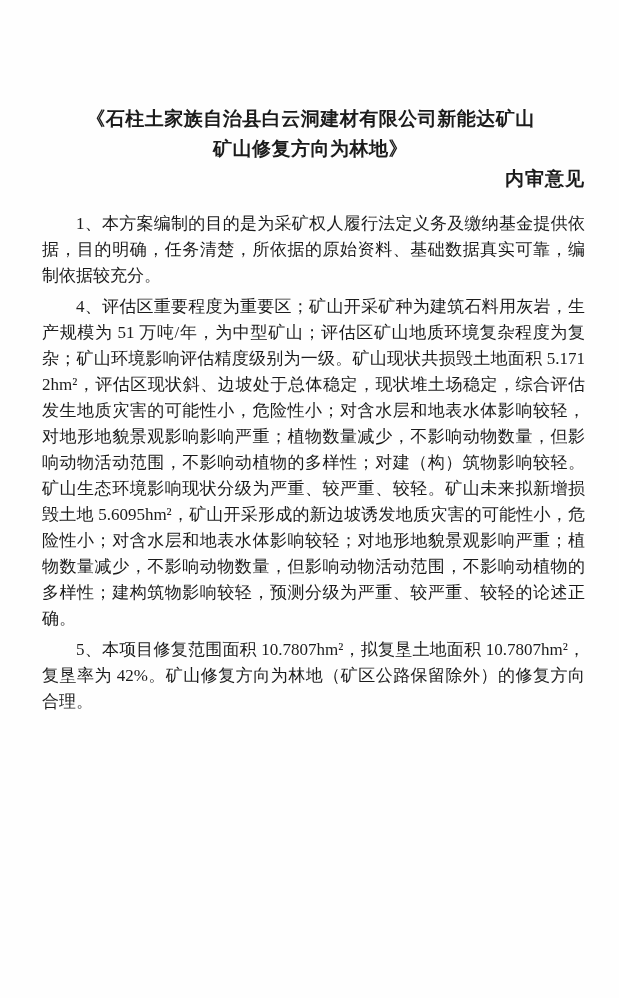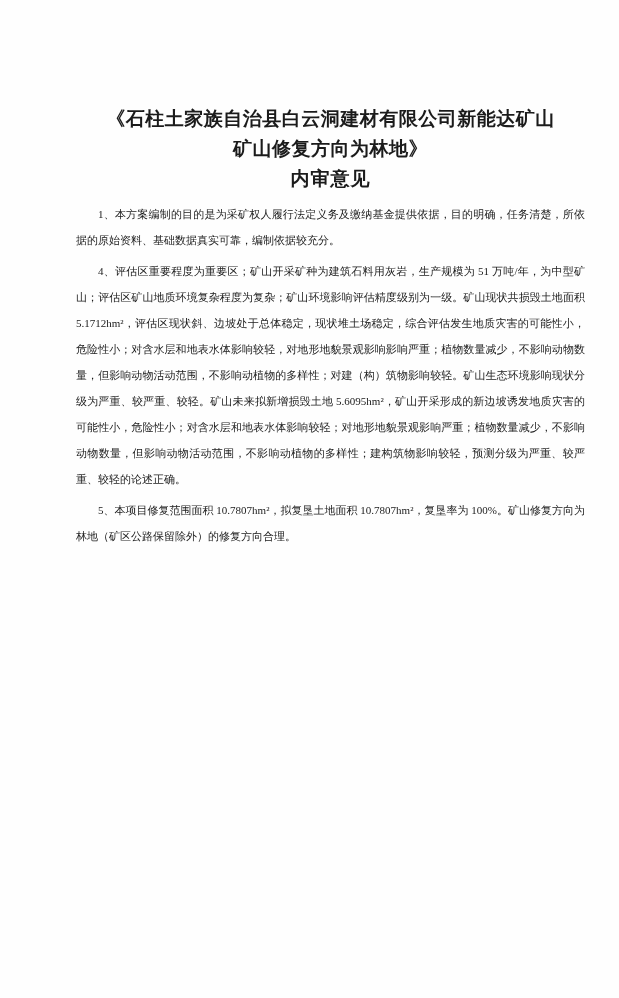--- a/index.html
+++ b/index.html
@@ -10,60 +10,59 @@
   .page {
     position: relative;
     width: 619px;
     height: 998px;
     margin: 0 auto;
     background: #fefefe;
     overflow: hidden;
     color: #1b1b1b;
     font-family: "Liberation Serif", "DejaVu Serif", serif;
     box-sizing: border-box;
-    padding-left: 40px;
   }
   .content {
     padding: 104px 34px 0 36px;
     box-sizing: border-box;
   }
   .doc-title {
     margin: 0;
     text-align: center;
     font-family: "Liberation Sans", "DejaVu Sans", sans-serif;
     font-weight: 700;
     font-size: 19px;
     line-height: 30px;
     letter-spacing: 0.5px;
   }
   .doc-heading {
-    margin: 0 0 7px 0;
-    text-align: center;
+    margin: 0 0 17px 0;
+    text-align: right;
     font-family: "Liberation Sans", "DejaVu Sans", sans-serif;
     font-weight: 700;
     font-size: 19px;
     line-height: 30px;
     letter-spacing: 1px;
   }
   .body-para {
-    margin: 0 0 5px 0;
-    font-size: 11px;
+    margin: 0 0 5px 6px;
+    font-size: 17px;
     line-height: 26px;
     text-align: justify;
     text-indent: 2em;
     word-break: break-all;
   }
 </style>
 </head>
 <body>
 
 <div class="page">
   <div class="content">
     <h1 class="doc-title">
       <span>《石柱土家族自治县白云洞建材有限公司新能达矿山</span><br>
       <span>矿山修复方向为林地》</span>
     </h1>
     <h2 class="doc-heading">内审意见</h2>
     <p class="body-para">1、本方案编制的目的是为采矿权人履行法定义务及缴纳基金提供依据，目的明确，任务清楚，所依据的原始资料、基础数据真实可靠，编制依据较充分。</p>
     <p class="body-para">4、评估区重要程度为重要区；矿山开采矿种为建筑石料用灰岩，生产规模为 51 万吨/年，为中型矿山；评估区矿山地质环境复杂程度为复杂；矿山环境影响评估精度级别为一级。矿山现状共损毁土地面积 5.1712hm²，评估区现状斜、边坡处于总体稳定，现状堆土场稳定，综合评估发生地质灾害的可能性小，危险性小；对含水层和地表水体影响较轻，对地形地貌景观影响影响严重；植物数量减少，不影响动物数量，但影响动物活动范围，不影响动植物的多样性；对建（构）筑物影响较轻。矿山生态环境影响现状分级为严重、较严重、较轻。矿山未来拟新增损毁土地 5.6095hm²，矿山开采形成的新边坡诱发地质灾害的可能性小，危险性小；对含水层和地表水体影响较轻；对地形地貌景观影响严重；植物数量减少，不影响动物数量，但影响动物活动范围，不影响动植物的多样性；建构筑物影响较轻，预测分级为严重、较严重、较轻的论述正确。</p>
-    <p class="body-para">5、本项目修复范围面积 10.7807hm²，拟复垦土地面积 10.7807hm²，复垦率为 100%。矿山修复方向为林地（矿区公路保留除外）的修复方向合理。</p>
+    <p class="body-para">5、本项目修复范围面积 10.7807hm²，拟复垦土地面积 10.7807hm²，复垦率为 42%。矿山修复方向为林地（矿区公路保留除外）的修复方向合理。</p>
   </div>
 </div>
 
 </body></html>

